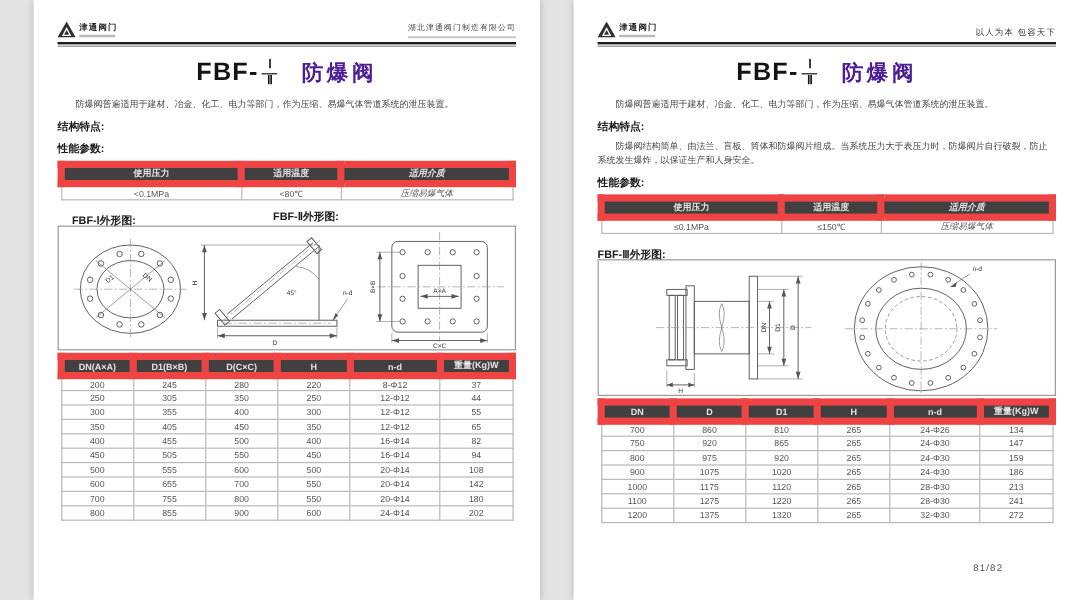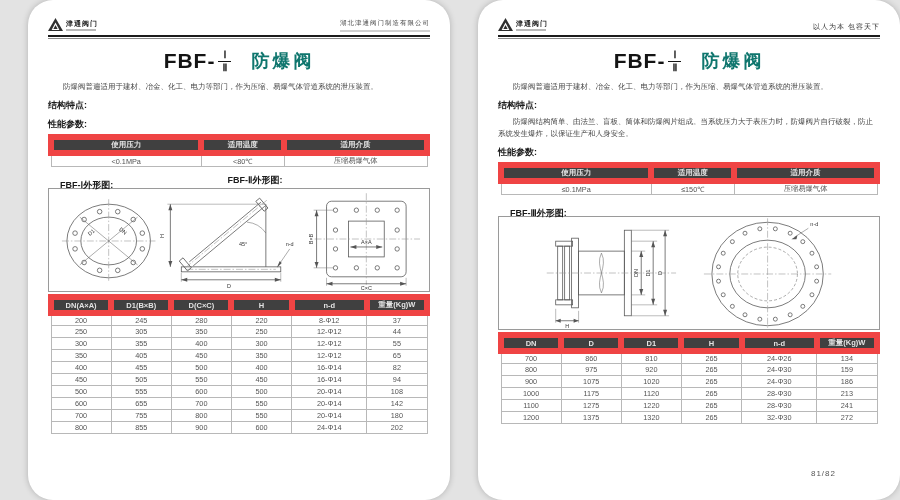--- a/index.html
+++ b/index.html
@@ -7,21 +7,20 @@
   body {
     width:900px; height:500px;
     font-family:"Liberation Sans", sans-serif;
     background:#e3e3e3;
   }
   .canvas { position:relative; width:900px; height:500px; background:#e3e3e3; overflow:hidden; }
   .page {
     position:absolute; top:0; width:422px; height:500px;
     background:#ffffff; box-shadow:0 0 6px rgba(0,0,0,.22);
     padding:10px 20px 0 20px;
-    border-radius:25px;
   }
   .page-left  { left:28px; }
   .page-right { left:478px; }
 
   
   .hdr { display:flex; justify-content:space-between; align-items:flex-end; height:22px; }
   .logo { display:flex; align-items:center; gap:3px; }
   .logo svg { display:block; }
   .logo-txtwrap { line-height:1; }
   .logo-txt { font-size:7px; font-weight:bold; color:#222; letter-spacing:1px; }
@@ -30,32 +29,32 @@
   .hdr-right .t { font-size:6.5px; color:#4a4a4a; letter-spacing:1px; }
   .hdr-right .sub { height:2px; background:#cfcfcf; margin-top:2px; }
   .rule { margin-top:3px; border-top:2.5px solid #1b1b1b; border-bottom:1px solid #8a8a8a; height:4px; }
 
   
   .title { display:flex; justify-content:center; align-items:center; margin-top:6px; height:32px; }
   .title .pfx { font-size:21px; font-weight:bold; letter-spacing:1px; color:#141414; }
   .frac { display:inline-flex; flex-direction:column; align-items:center; line-height:1; margin:0 3px; }
   .frac .num { font-size:10px; font-weight:bold; color:#141414; padding:0 4px 1px; }
   .frac .den { font-size:10px; font-weight:bold; color:#141414; border-top:1.5px solid #141414; padding:1px 4px 0; }
-  .title .sfx { font-size:18px; font-weight:bold; letter-spacing:3px; color:#0f766e; margin-left:17px; }
+  .title .sfx { font-size:18px; font-weight:bold; letter-spacing:3px; color:#4c1d95; margin-left:17px; }
 
   .para { font-size:7.5px; color:#474747; line-height:1.6; text-indent:2em; margin:4px 0 0 0; }
   .sec  { font-size:9px; font-weight:bold; color:#1b1b1b; margin-top:6px; }
 
   table { border-collapse:collapse; width:100%; table-layout:fixed; }
   th { background:#404040; color:#e3e3e3; font-size:7.5px; font-weight:600; height:14px; border:6px solid #ef4444; padding:0; text-align:center; }
   td { border:1px solid #b8b8b8; background:#fff; font-size:7.3px; color:#555; text-align:center; height:13px; padding:0; }
   .perf { margin-top:3px; }
   .perf th:nth-child(1), .perf td:nth-child(1) { width:40%; }
   .perf th:nth-child(2), .perf td:nth-child(2) { width:22%;text-align:center; }
-  .perf th:nth-child(3), .perf td:nth-child(3) { width:38%; }
+  .perf th:nth-child(3), .perf td:nth-child(3) { width:38%;font-style:italic; }
   .dims { margin-top:2px; }
   .dims td { height:12px; }
   .dims th:nth-child(5), .dims td:nth-child(5) { width:20%; }
 
   .draw-labels { position:relative; margin-top:7px; height:11px; }
   .draw-labels .l2 { position:absolute; left:47%; top:0; }
   .box { border:1px solid #9a9a9a; margin-top:3px; background:#fff; }
   .box svg { display:block; }
 
   .ann { font-size:5.5px; fill:#333; }
@@ -359,21 +358,21 @@
       <tbody>
           <tr>
             <td>≤0.1MPa</td>
             <td>≤150℃</td>
             <td>压缩易爆气体</td>
           </tr>
         </tbody>
     </table>
 
     <div class="draw-labels">
-      <span class="sec" style="margin:12px">FBF-Ⅲ外形图:</span>
+      <span class="sec" style="margin:0">FBF-Ⅲ外形图:</span>
     </div>
 
     <div class="box">
       <svg width="379" height="112" viewBox="0 0 381 112">
         <g stroke="#5a5a5a" stroke-width="0.8" fill="none">
 
           <g>
             <rect x="57" y="24" width="17" height="5"></rect>
             <rect x="57" y="83" width="17" height="5"></rect>
             <rect x="59" y="29" width="5" height="54"></rect>
@@ -458,20 +457,28 @@
       <tbody>
           <tr>
             <td>700</td>
             <td>860</td>
             <td>810</td>
             <td>265</td>
             <td>24-Φ26</td>
             <td>134</td>
           </tr>
           <tr>
+            <td>750</td>
+            <td>920</td>
+            <td>865</td>
+            <td>265</td>
+            <td>24-Φ30</td>
+            <td>147</td>
+          </tr>
+          <tr>
             <td>800</td>
             <td>975</td>
             <td>920</td>
             <td>265</td>
             <td>24-Φ30</td>
             <td>159</td>
           </tr>
           <tr>
             <td>900</td>
             <td>1075</td>

